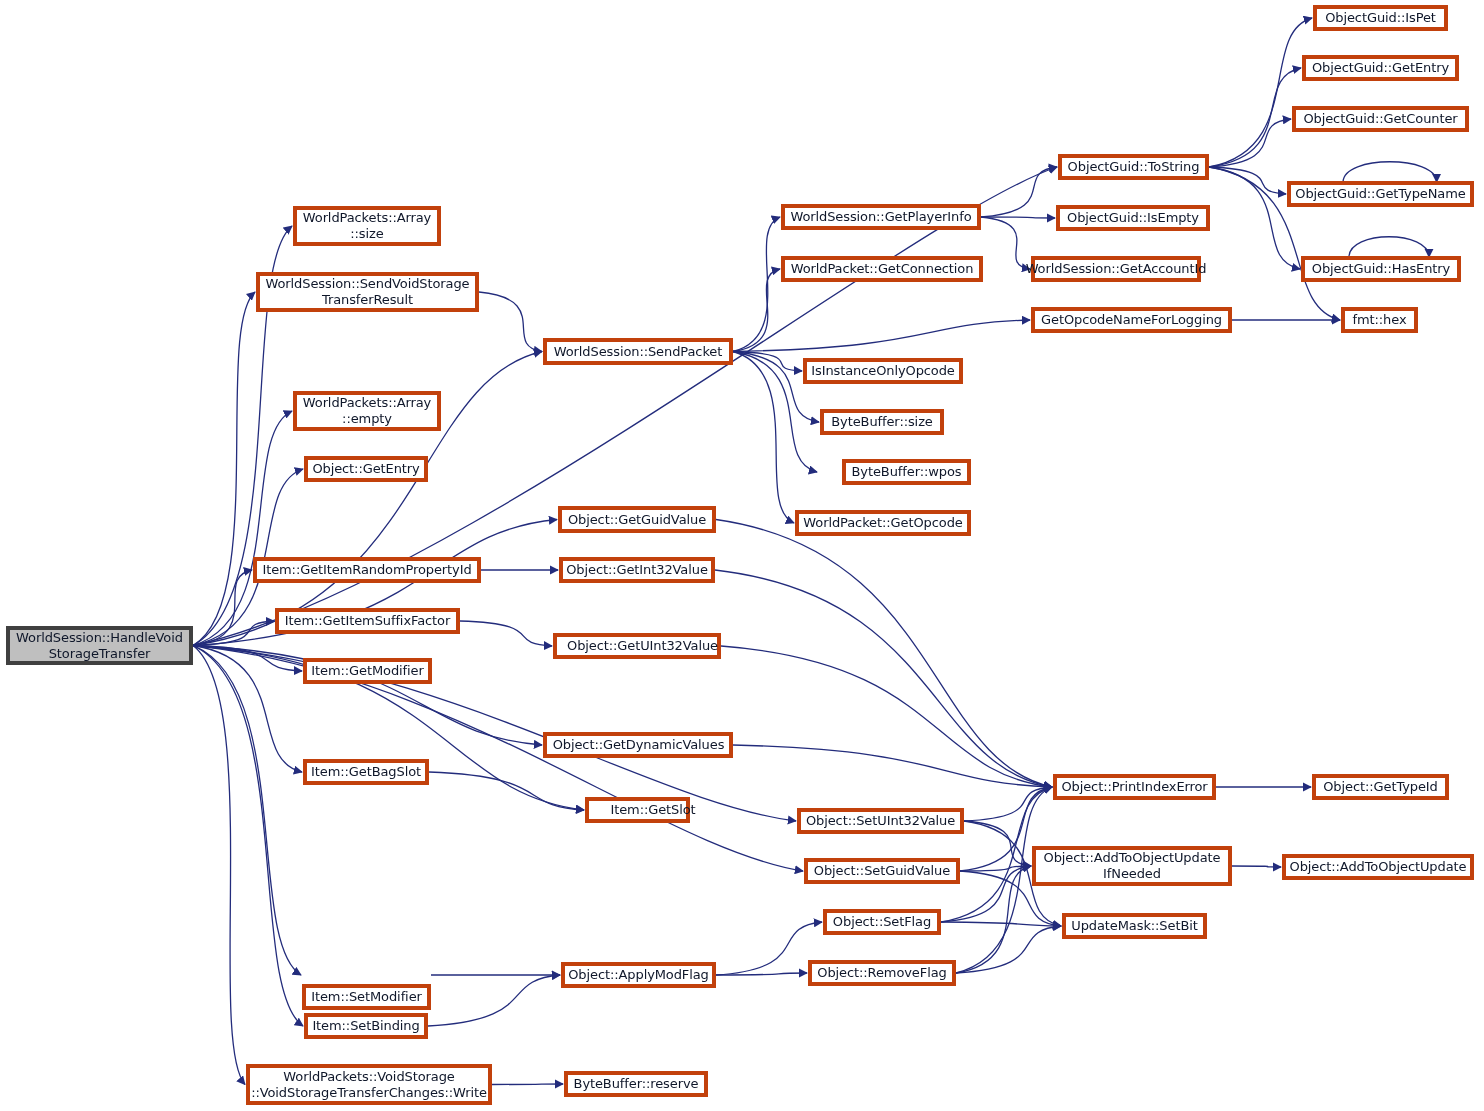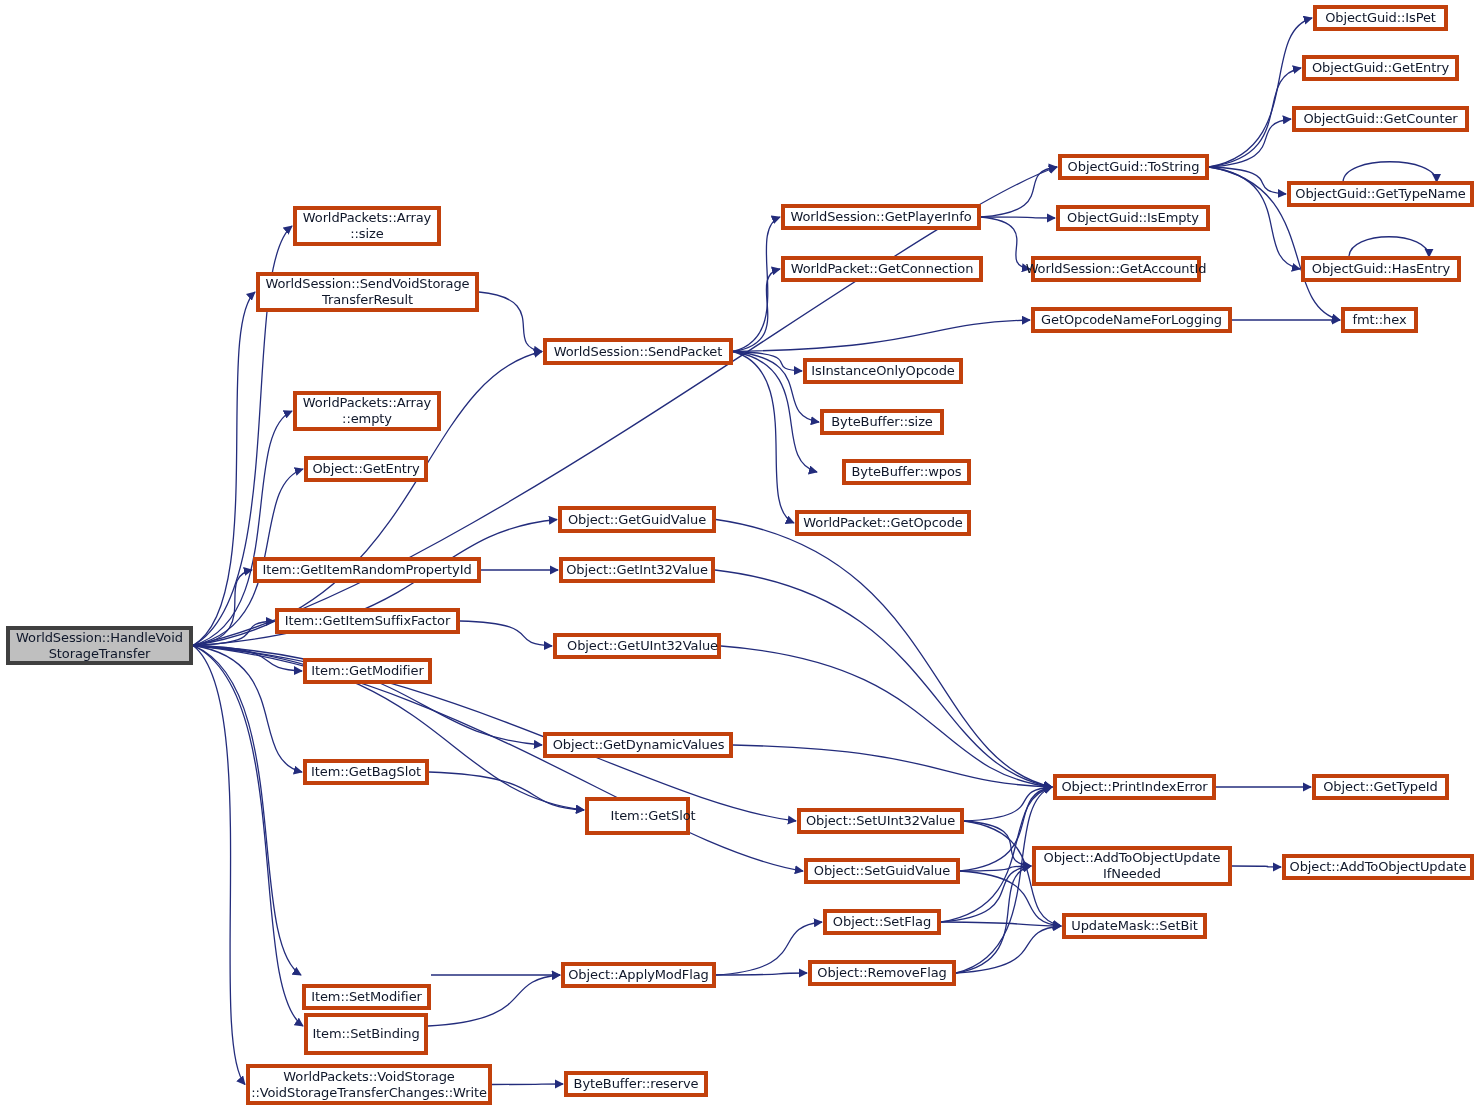--- a/index.html
+++ b/index.html
@@ -124,29 +124,29 @@
       <div class="node" style="left: 256px; top: 272px; width: 223px; height: 40px;"><span class="lbl">WorldSession::SendVoidStorage
 TransferResult</span></div>
       <div class="node" style="left: 293px; top: 391px; width: 148px; height: 40px;"><span class="lbl">WorldPackets::Array
 ::empty</span></div>
       <div class="node" style="left: 304px; top: 456px; width: 124px; height: 26px;"><span class="lbl">Object::GetEntry</span></div>
       <div class="node" style="left: 253px; top: 557px; width: 228px; height: 26px;"><span class="lbl">Item::GetItemRandomPropertyId</span></div>
       <div class="node" style="left: 275px; top: 608px; width: 185px; height: 26px;"><span class="lbl">Item::GetItemSuffixFactor</span></div>
       <div class="node" style="left: 303px; top: 658px; width: 129px; height: 26px;"><span class="lbl">Item::GetModifier</span></div>
       <div class="node" style="left: 303px; top: 759px; width: 126px; height: 26px;"><span class="lbl">Item::GetBagSlot</span></div>
       <div class="node" style="left: 302px; top: 962px; width: 129px; height: 26px; margin-top: 22px;"><span class="lbl">Item::SetModifier</span></div>
-      <div class="node" style="left: 304px; top: 1013px; width: 124px; height: 42px; justify-content: center;"><span class="lbl">Item::SetBinding</span></div>
+      <div class="node" style="left: 304px; top: 1013px; width: 124px; height: 26px; justify-content: center;"><span class="lbl">Item::SetBinding</span></div>
       <div class="node" style="left: 246px; top: 1064px; width: 246px; height: 41px;"><span class="lbl">WorldPackets::VoidStorage
 ::VoidStorageTransferChanges::Write</span></div>
       <div class="node" style="left: 543px; top: 338px; width: 190px; height: 27px;"><span class="lbl">WorldSession::SendPacket</span></div>
       <div class="node" style="left: 558px; top: 506px; width: 158px; height: 27px;"><span class="lbl">Object::GetGuidValue</span></div>
       <div class="node" style="left: 559px; top: 557px; width: 156px; height: 26px;"><span class="lbl">Object::GetInt32Value</span></div>
       <div class="node" style="left: 553px; top: 633px; width: 168px; height: 26px; padding-left: 16px;"><span class="lbl">Object::GetUInt32Value</span></div>
       <div class="node" style="left: 543px; top: 732px; width: 190px; height: 26px; padding-left: 6px;"><span class="lbl">Object::GetDynamicValues</span></div>
-      <div class="node" style="left: 585px; top: 797px; width: 105px; height: 38px; padding-left: 36px;"><span class="lbl">Item::GetSlot</span></div>
+      <div class="node" style="left: 585px; top: 797px; width: 105px; height: 26px; padding-left: 36px;"><span class="lbl">Item::GetSlot</span></div>
       <div class="node" style="left: 797px; top: 808px; width: 167px; height: 26px;"><span class="lbl">Object::SetUInt32Value</span></div>
       <div class="node" style="left: 804px; top: 858px; width: 156px; height: 26px;"><span class="lbl">Object::SetGuidValue</span></div>
       <div class="node" style="left: 823px; top: 909px; width: 118px; height: 26px;"><span class="lbl">Object::SetFlag</span></div>
       <div class="node" style="left: 561px; top: 962px; width: 155px; height: 26px;"><span class="lbl">Object::ApplyModFlag</span></div>
       <div class="node" style="left: 808px; top: 960px; width: 148px; height: 26px;"><span class="lbl">Object::RemoveFlag</span></div>
       <div class="node" style="left: 564px; top: 1071px; width: 144px; height: 26px; text-align: right;"><span class="lbl">ByteBuffer::reserve</span></div>
       <div class="node" style="left: 781px; top: 204px; width: 200px; height: 26px;"><span class="lbl">WorldSession::GetPlayerInfo</span></div>
       <div class="node" style="left: 781px; top: 256px; width: 202px; height: 26px;"><span class="lbl">WorldPacket::GetConnection</span></div>
       <div class="node" style="left: 803px; top: 358px; width: 160px; height: 26px;"><span class="lbl">IsInstanceOnlyOpcode</span></div>
       <div class="node" style="left: 820px; top: 409px; width: 124px; height: 26px;"><span class="lbl">ByteBuffer::size</span></div>

